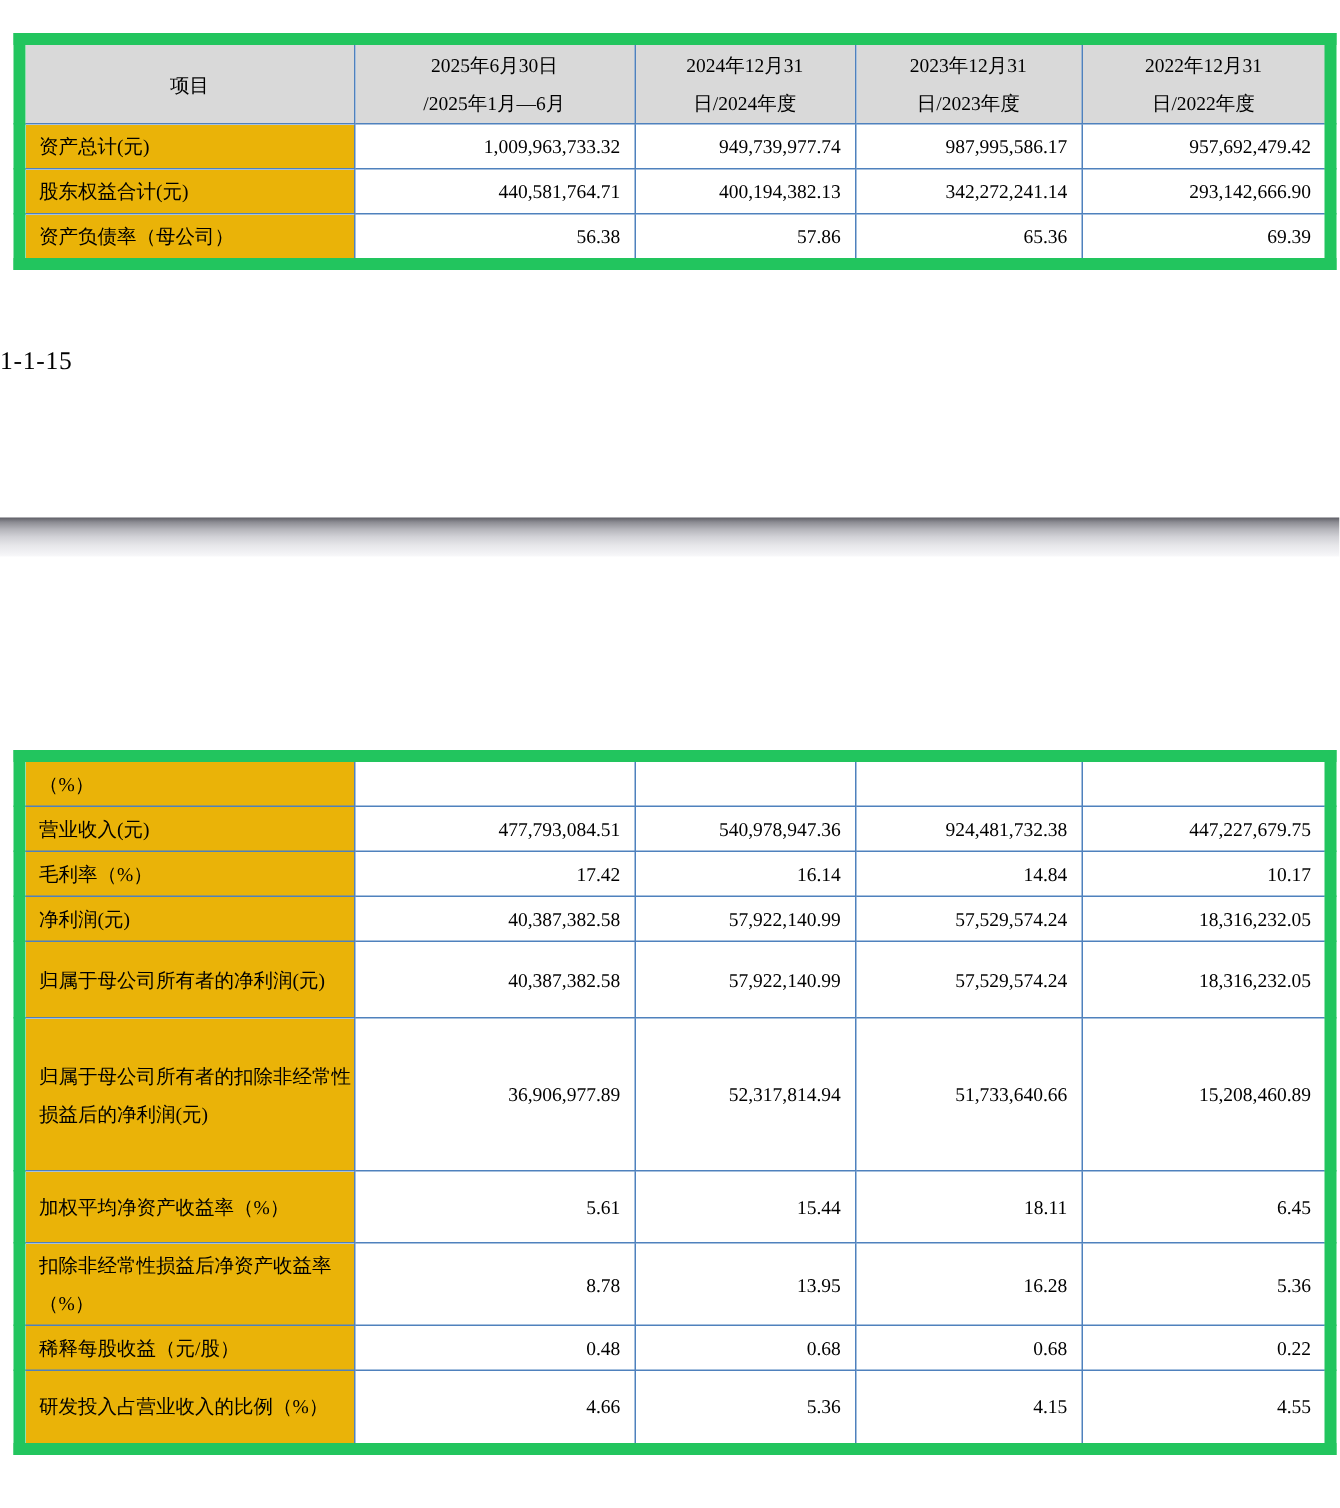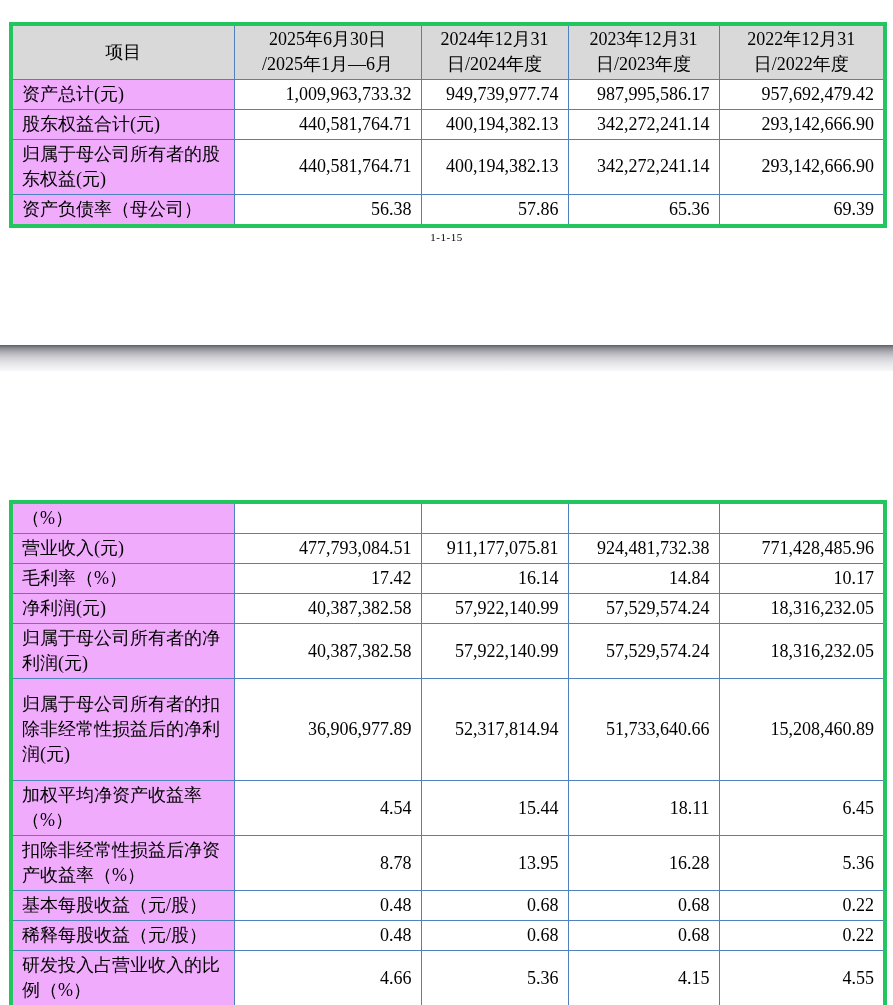--- a/index.html
+++ b/index.html
@@ -11,22 +11,22 @@
     color: #000000;
   }
   .page { position: relative; width: 893px; height: 1005px; background: #ffffff; }
 
   table.fin {
     position: absolute;
     left: 9px;
     border-collapse: collapse;
     table-layout: fixed;
     width: 874px;
-    border: 4px solid #22c55e;
-    font-size: 18px;
+    border: 8px solid #22c55e;
+    font-size: 13px;
   }
   table.fin td, table.fin th {
     border: 1px solid #4f81bd;
     overflow: hidden;
     vertical-align: middle;
     font-weight: normal;
     line-height: 25px;
   }
   #table1 { top: 22px; }
   #table2 { top: 500px; }
@@ -39,37 +39,36 @@
 
   th.hdr {
     background: #d9d9d9;
     font-weight: bold;
     text-align: center;
     white-space: pre-line;
     line-height: 26px;
     padding: 1px 2px;
   }
   td.label {
-    background: #f0abfc;
+    background: #eab308;
     text-align: left;
     padding: 2px 1px 2px 9px;
   }
   td.value {
     background: #ffffff;
     text-align: right;
     padding: 2px 9px 2px 4px;
     white-space: nowrap;
   }
 
   .page-number {
     position: absolute;
     top: 231px; left: 0;
     width: 893px;
-    text-align: center;
-    font-size: 11px;
+    font-size: 17px;
     letter-spacing: 0.5px;
   }
 
   .page-separator {
     position: absolute;
     top: 345px; left: 0;
     width: 893px; height: 26px;
     background: linear-gradient(to bottom,
       #5e5e66 0%, #8c8c93 12%, #b4b4ba 30%,
       #d2d2d7 50%, #e7e7ea 72%, #f8f8fa 100%);
@@ -107,27 +106,20 @@
       <td class="value">987,995,586.17</td>
       <td class="value">957,692,479.42</td>
     </tr>
     <tr style="height:26px;">
       <td class="label">股东权益合计(元)</td>
       <td class="value">440,581,764.71</td>
       <td class="value">400,194,382.13</td>
       <td class="value">342,272,241.14</td>
       <td class="value">293,142,666.90</td>
     </tr>
-    <tr style="height:47px;">
-      <td class="label">归属于母公司所有者的股东权益(元)</td>
-      <td class="value">440,581,764.71</td>
-      <td class="value">400,194,382.13</td>
-      <td class="value">342,272,241.14</td>
-      <td class="value">293,142,666.90</td>
-    </tr>
     <tr style="height:25px;margin-left:32px;">
       <td class="label">资产负债率（母公司）</td>
       <td class="value">56.38</td>
       <td class="value">57.86</td>
       <td class="value">65.36</td>
       <td class="value">69.39</td>
     </tr>
   </tbody>
     </table>
 
@@ -147,23 +139,23 @@
         <tr style="height:28px;">
       <td class="label">（%）</td>
       <td class="value"></td>
       <td class="value"></td>
       <td class="value"></td>
       <td class="value"></td>
     </tr>
     <tr style="height:27px;">
       <td class="label">营业收入(元)</td>
       <td class="value">477,793,084.51</td>
-      <td class="value">911,177,075.81</td>
+      <td class="value">540,978,947.36</td>
       <td class="value">924,481,732.38</td>
-      <td class="value">771,428,485.96</td>
+      <td class="value">447,227,679.75</td>
     </tr>
     <tr style="height:26px;">
       <td class="label">毛利率（%）</td>
       <td class="value">17.42</td>
       <td class="value">16.14</td>
       <td class="value">14.84</td>
       <td class="value">10.17</td>
     </tr>
     <tr style="height:27px;margin-top:31px;">
       <td class="label">净利润(元)</td>
@@ -181,40 +173,33 @@
     </tr>
     <tr style="height:102px;">
       <td class="label">归属于母公司所有者的扣除非经常性损益后的净利润(元)</td>
       <td class="value">36,906,977.89</td>
       <td class="value">52,317,814.94</td>
       <td class="value">51,733,640.66</td>
       <td class="value">15,208,460.89</td>
     </tr>
     <tr style="height:48px;">
       <td class="label">加权平均净资产收益率（%）</td>
-      <td class="value">4.54</td>
+      <td class="value">5.61</td>
       <td class="value">15.44</td>
       <td class="value">18.11</td>
       <td class="value">6.45</td>
     </tr>
     <tr style="height:53px;">
       <td class="label">扣除非经常性损益后净资产收益率（%）</td>
       <td class="value">8.78</td>
       <td class="value">13.95</td>
       <td class="value">16.28</td>
       <td class="value">5.36</td>
     </tr>
     <tr style="height:26px;">
-      <td class="label">基本每股收益（元/股）</td>
-      <td class="value">0.48</td>
-      <td class="value">0.68</td>
-      <td class="value">0.68</td>
-      <td class="value">0.22</td>
-    </tr>
-    <tr style="height:26px;">
       <td class="label">稀释每股收益（元/股）</td>
       <td class="value">0.48</td>
       <td class="value">0.68</td>
       <td class="value">0.68</td>
       <td class="value">0.22</td>
     </tr>
     <tr style="height:52px;">
       <td class="label">研发投入占营业收入的比例（%）</td>
       <td class="value">4.66</td>
       <td class="value">5.36</td>

